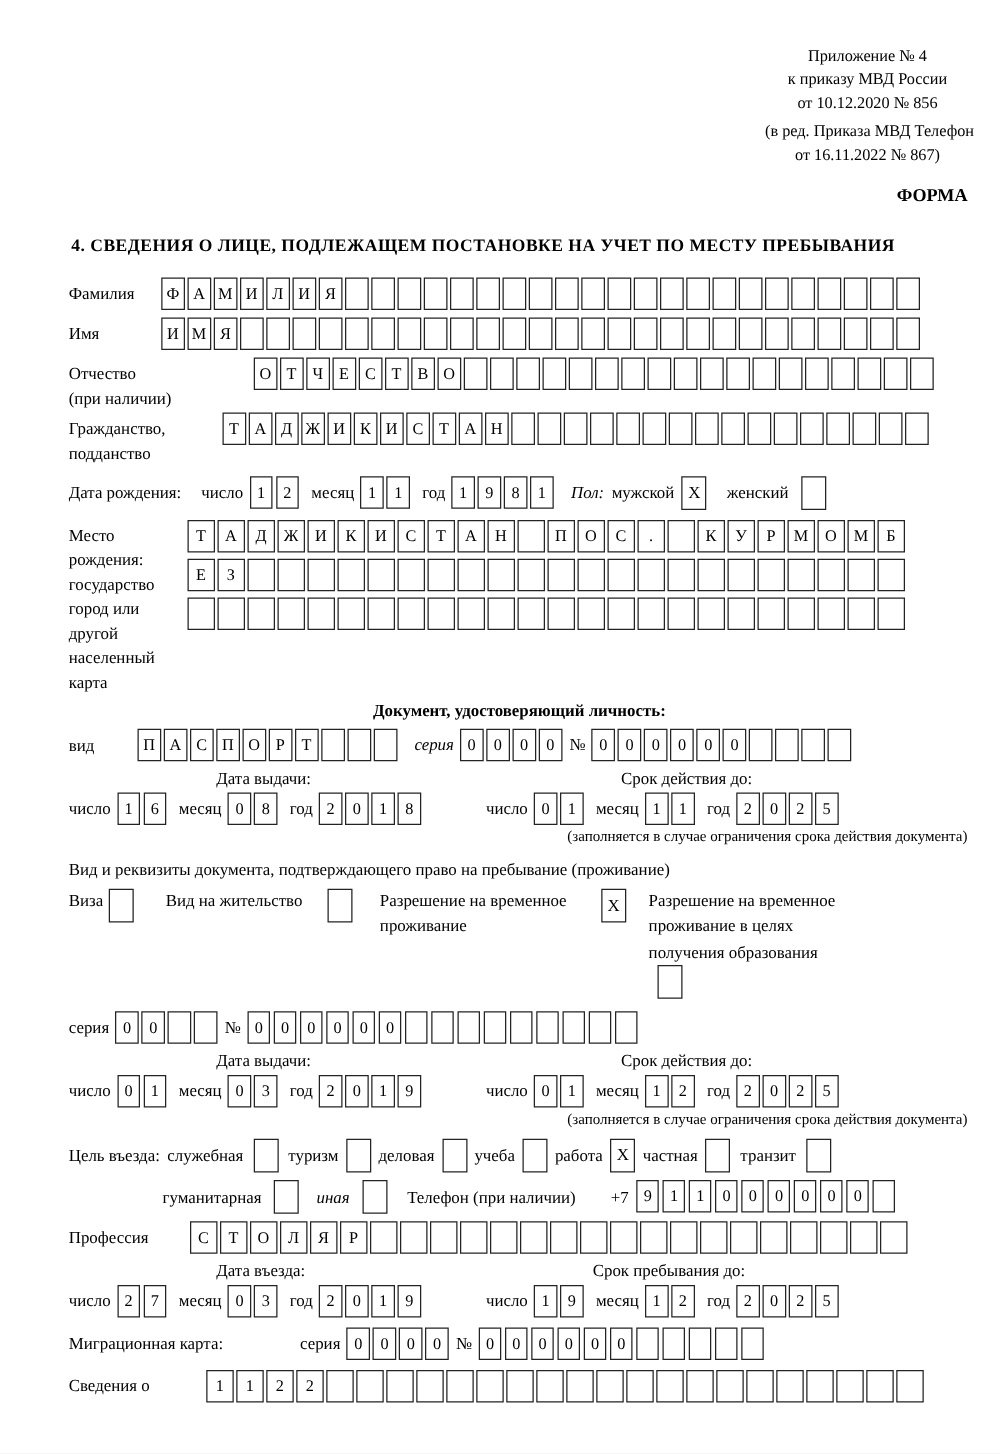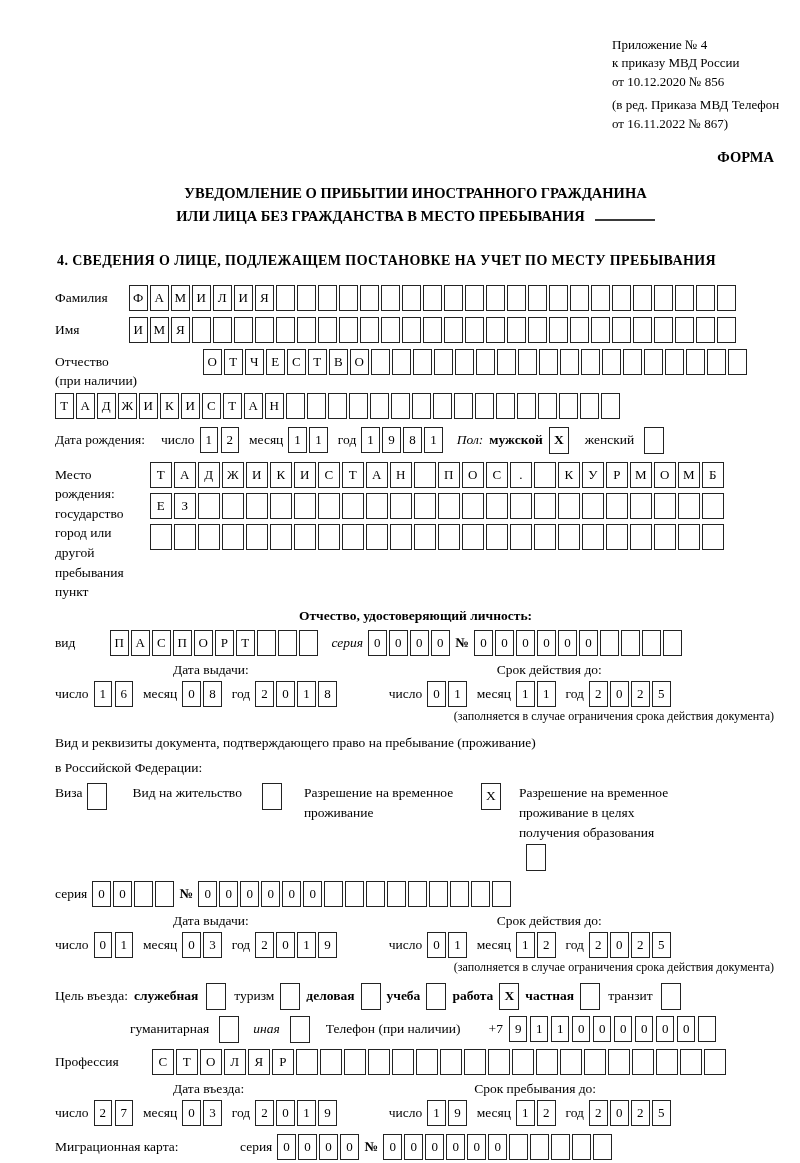--- a/index.html
+++ b/index.html
@@ -3,21 +3,21 @@
 <meta charset="utf-8">
 <style>
   html,body{margin:0;padding:0;background:#e9e9e9;}
   .page{
     width:800px;height:1163px;box-sizing:border-box;
     margin:0 auto;background:#ffffff;color:#000;
     font-family:"Liberation Serif","DejaVu Serif",serif;
     font-size:13.5px;padding:36px 24px 0 55px;overflow:hidden;
   }
   
-  .appendix{margin-left:557px;font-size:13px;line-height:1.42;}
+  .appendix{margin-left:557px;font-size:13px;line-height:1.42;text-align:center;}
   .appendix p{margin:0;white-space:nowrap;}
   .appendix p.rev{margin-top:5px;}
   .forma{text-align:right;font-weight:bold;font-size:14.5px;margin-top:16px;padding-right:2px;}
   
   .title{text-align:center;font-weight:bold;font-size:14.5px;margin-top:16px;line-height:1.6;}
   .blank{display:inline-block;width:60px;height:13px;border-bottom:2px solid #3a3a3a;margin-left:10px;}
   .sec-heading{font-weight:bold;font-size:14px;margin:24px 0 16px 2px;letter-spacing:.4px;white-space:nowrap;}
   
   .frow{display:flex;align-items:center;margin-bottom:6px;}
   .frow.top{align-items:flex-start;}
@@ -37,44 +37,38 @@
   .dlbl{margin:0 5px 0 10px;white-space:nowrap;}
   .dlbl.first{margin-left:0;}
   .dhead-row{display:flex;font-size:13.5px;margin:2px 0 3px;}
   .note{text-align:right;font-size:12px;margin:2px 2px 8px 0;}
   .intro{margin:4px 0 2px;line-height:1.6;}
   .opts{display:flex;align-items:flex-start;margin:4px 0 10px;}
   .opt{display:flex;align-items:flex-start;}
   .opt .txt{line-height:1.5;}
   .opt .cbx{margin-left:7px;margin-top:0;}
   .ctr{text-align:center;font-weight:bold;margin:2px 0 6px;}
-  .ml6{margin-left:6px;font-weight:bold;} .ml8{margin-left:8px;} .ml10{margin-left:10px;}
+  .ml6{margin-left:6px;} .ml8{margin-left:8px;} .ml10{margin-left:10px;}
   .ml14{margin-left:14px;font-style:italic;} .ml16{margin-left:16px;} .nowrap{white-space:nowrap;}
 </style>
 </head>
 <body>
 
 <div class="page">
 
   <div class="appendix">
     <p>Приложение № 4</p>
     <p>к приказу МВД России</p>
     <p>от 10.12.2020 № 856</p>
     <p class="rev">(в ред. Приказа МВД Телефон</p>
     <p>от 16.11.2022 № 867)</p>
   </div>
 
   <div class="forma">ФОРМА</div>
 
-  <div class="title">
-    <div>УВЕДОМЛЕНИЕ О ПРИБЫТИИ ИНОСТРАННОГО ГРАЖДАНИНА</div>
-    <div>
-      <span>ИЛИ ЛИЦА БЕЗ ГРАЖДАНСТВА В МЕСТО ПРЕБЫВАНИЯ</span><span class="blank"></span>
-    </div>
-  </div>
 
   <div class="sec-heading">4. СВЕДЕНИЯ О ЛИЦЕ, ПОДЛЕЖАЩЕМ ПОСТАНОВКЕ НА УЧЕТ ПО МЕСТУ ПРЕБЫВАНИЯ</div>
 
   <div class="frow">
     <span class="lbl w74">Фамилия</span>
     <span class="cells">
         <span class="cell">Ф</span>
         <span class="cell">А</span>
         <span class="cell">М</span>
         <span class="cell">И</span>
@@ -170,20 +164,24 @@
         <span class="cell"></span>
         <span class="cell"></span>
         <span class="cell"></span>
         <span class="cell"></span>
         <span class="cell"></span>
         <span class="cell"></span>
       </span>
   </div>
 
   <div class="frow top" style="margin-bottom:4px;">
+    <span class="lbl pt w123">
+      <div>Гражданство,</div>
+      <div>подданство</div>
+    </span>
     <span class="cells">
         <span class="cell">Т</span>
         <span class="cell">А</span>
         <span class="cell">Д</span>
         <span class="cell">Ж</span>
         <span class="cell">И</span>
         <span class="cell">К</span>
         <span class="cell">И</span>
         <span class="cell">С</span>
         <span class="cell">Т</span>
@@ -236,21 +234,21 @@
     <span class="cells cbx ml10">
         <span class="cell"></span>
       </span>
   </div>
 
   <div class="frow top" style="margin-top:8px;">
     <span class="lbl pt w95">
       <div>Место рождения:</div>
       <div>государство</div>
       <div>город или другой</div>
-      <div>пребывания пункт</div>
+      <div>населенный карта</div>
     </span>
     <span class="stack">
       <span class="cells wide">
           <span class="cell">Т</span>
           <span class="cell">А</span>
           <span class="cell">Д</span>
           <span class="cell">Ж</span>
           <span class="cell">И</span>
           <span class="cell">К</span>
           <span class="cell">И</span>
@@ -320,21 +318,21 @@
           <span class="cell"></span>
           <span class="cell"></span>
           <span class="cell"></span>
           <span class="cell"></span>
           <span class="cell"></span>
           <span class="cell"></span>
         </span>
     </span>
   </div>
 
-  <div class="ctr">Отчество, удостоверяющий личность:</div>
+  <div class="ctr">Документ, удостоверяющий личность:</div>
 
   <div class="frow">
     <span class="lbl" style="width:55px;">вид</span>
     <span class="cells">
         <span class="cell">П</span>
         <span class="cell">А</span>
         <span class="cell">С</span>
         <span class="cell">П</span>
         <span class="cell">О</span>
         <span class="cell">Р</span>
@@ -401,21 +399,20 @@
     <span class="cells">
         <span class="cell">2</span>
         <span class="cell">0</span>
         <span class="cell">2</span>
         <span class="cell">5</span>
       </span>
   </div>
   <div class="note">(заполняется в случае ограничения срока действия документа)</div>
 
   <div class="intro">Вид и реквизиты документа, подтверждающего право на пребывание (проживание)</div>
-  <div class="intro">в Российской Федерации:</div>
 
   <div class="opts">
     <span class="opt">
       <span class="txt">Виза</span>
       <span class="cells cbx" style="margin-left:4px;">
           <span class="cell"></span>
         </span>
     </span>
     <span class="opt" style="margin-left:26px;">
       <span class="txt">Вид на жительство</span>

